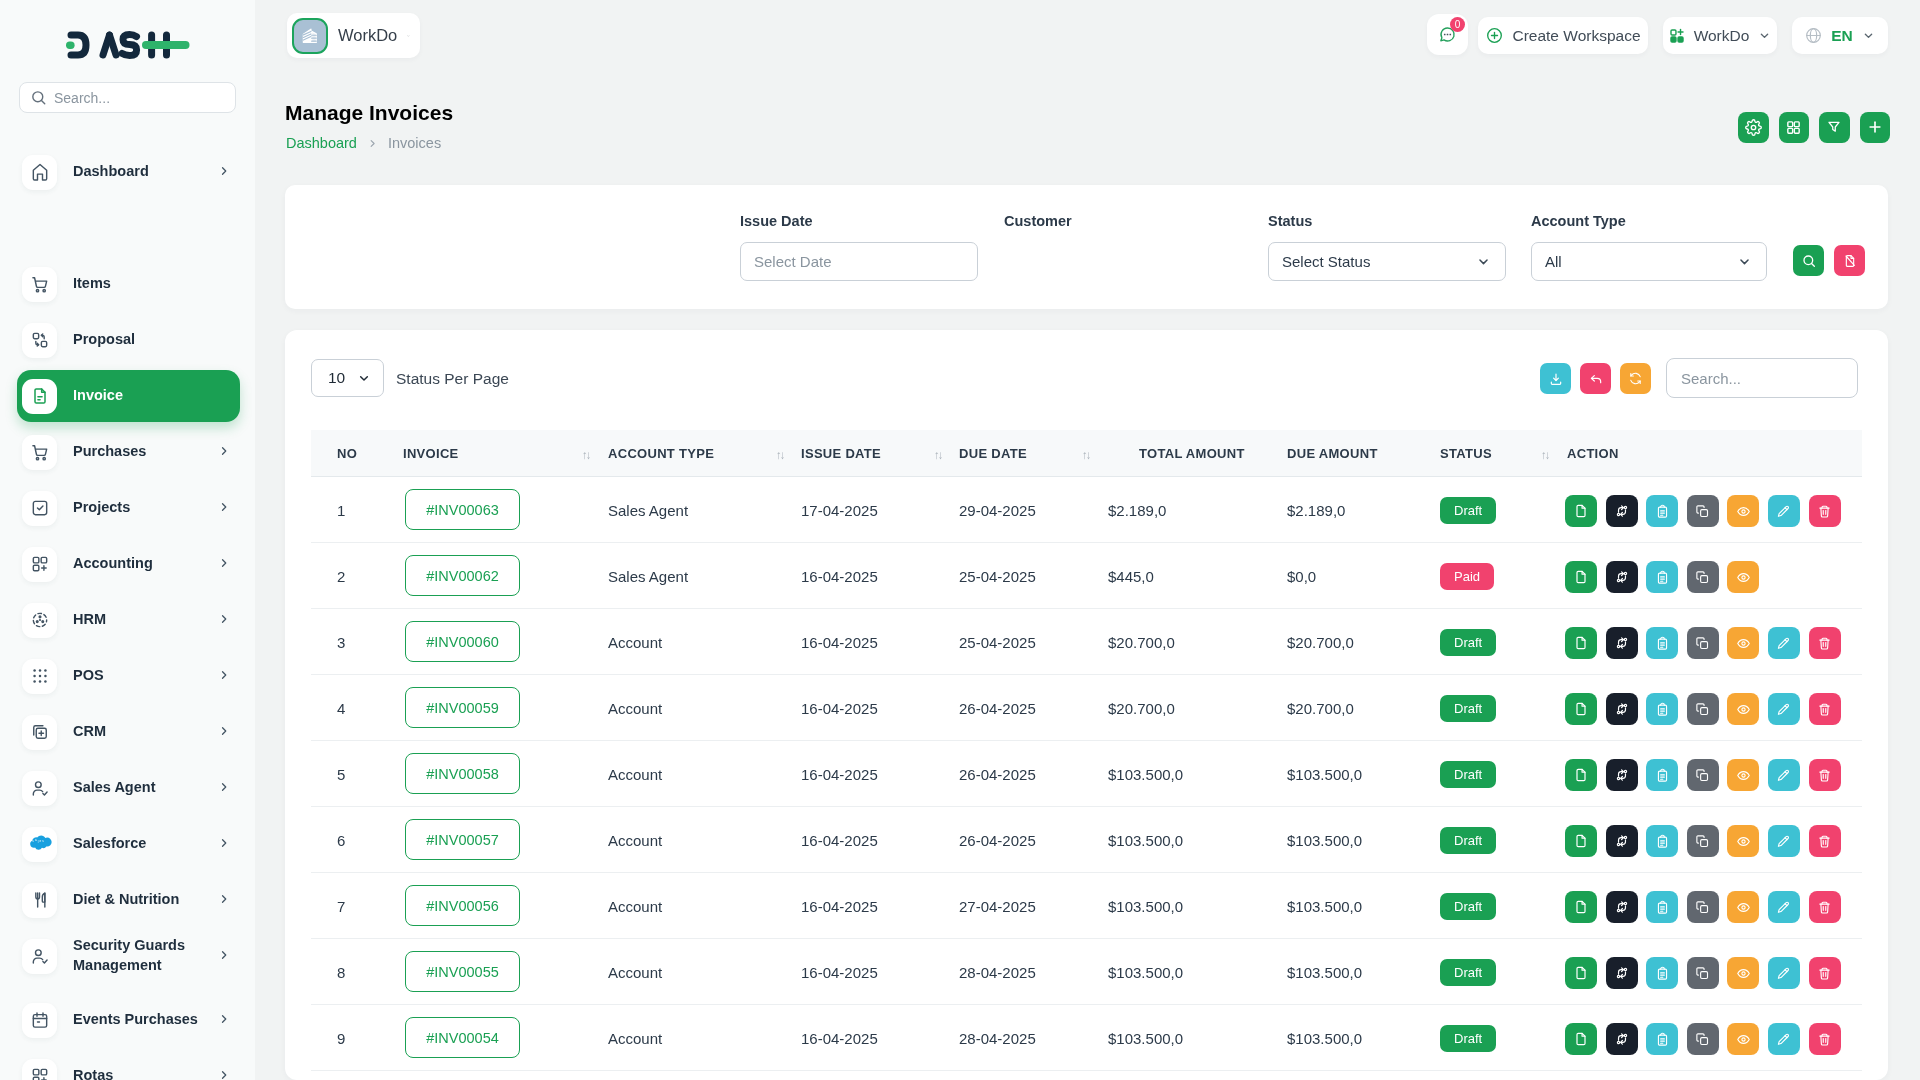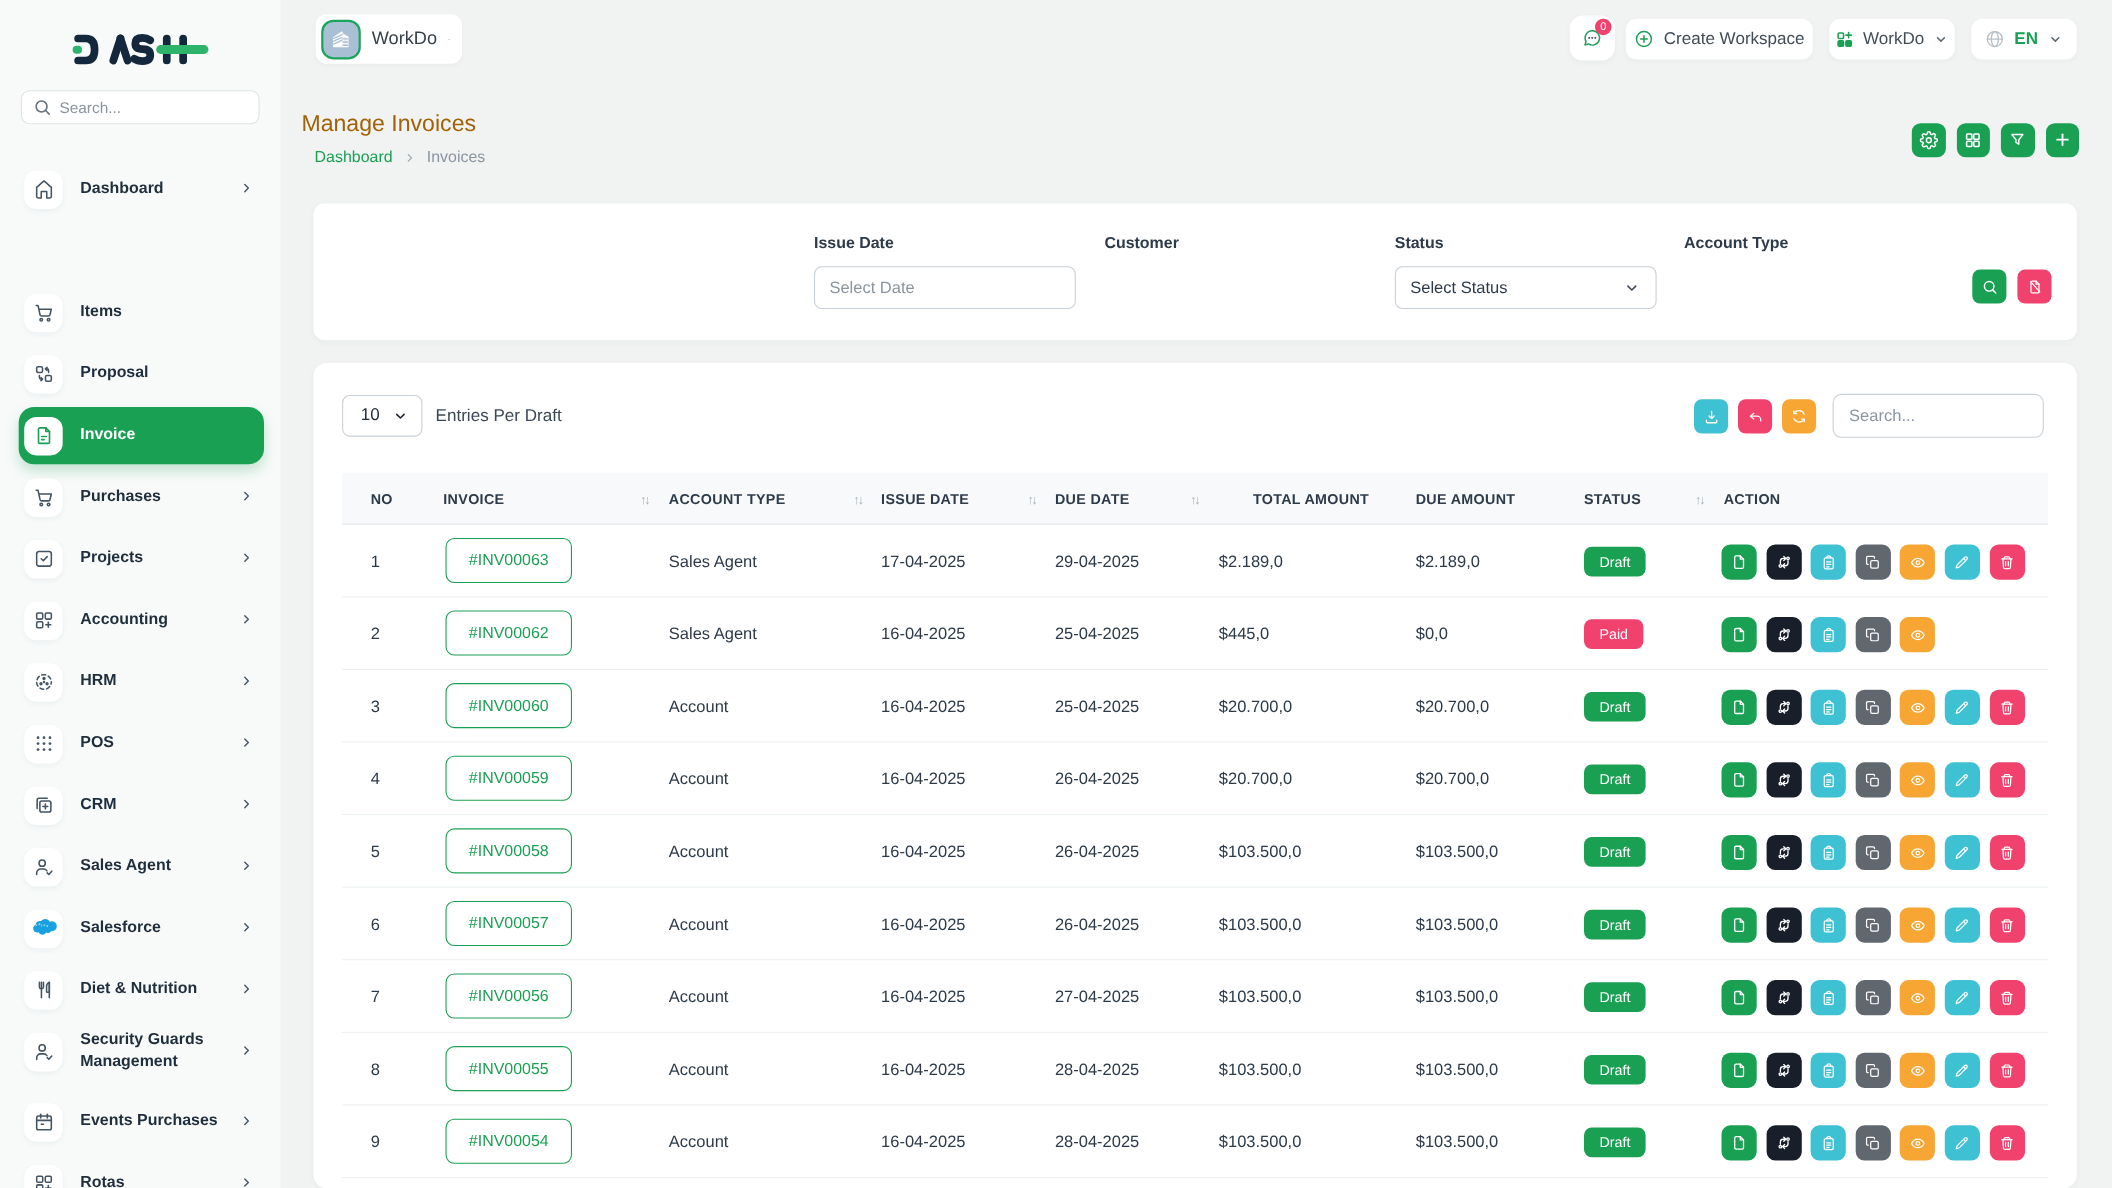--- a/index.html
+++ b/index.html
@@ -16,21 +16,21 @@
 .mitem.active .micon { box-shadow:none; }
 .mitem.active .mlabel { color:#fff; }
 
 .ws-pick { position:absolute; left:287px; top:13px; width:133px; height:45px; background:#fff; border-radius:10px; display:flex; align-items:center; padding:0 10px 0 5px; gap:10px; box-shadow:0 2px 5px rgba(40,60,70,.04); }
 .ws-icb { width:36px; height:36px; border-radius:11px; background:#a9c0d4; border:2px solid #1ba45c; display:flex; align-items:center; justify-content:center; }
 .ws-t { font-size:16.5px; font-weight:400; color:#353f4a; }
 .tr-chat { position:absolute; left:1427px; top:14px; width:41px; height:41px; background:#fff; border-radius:12px; display:flex; align-items:center; justify-content:center; box-shadow:0 2px 5px rgba(40,60,70,.04); }
 .badge { position:absolute; right:3px; top:3px; min-width:15px; height:15px; background:#f1426e; color:#fff; border-radius:8px; font-size:10px; display:flex; align-items:center; justify-content:center; padding:0 4px; }
 .tr-btn { position:absolute; top:17px; height:37px; background:#fff; border-radius:10px; display:flex; align-items:center; justify-content:center; gap:8px; font-size:15.5px; font-weight:400; color:#414c57; box-shadow:0 2px 5px rgba(40,60,70,.04); }
 
-.h1 { position:absolute; left:274px; top:101px; font-size:21px; font-weight:400; color:#a16207; }
+.h1 { position:absolute; left:285px; top:101px; font-size:21px; font-weight:700; color:#000000; }
 .crumbs { position:absolute; left:286px; top:135px; font-size:14.5px; display:flex; align-items:center; gap:9px; }
 .c-dash { color:#1aa053; }
 .c-cur { color:#8a959f; }
 .c-sep { display:flex; }
 .hbtn { position:absolute; top:112px; width:30.5px; height:30.5px; background:#1aa053; border-radius:8px; display:flex; align-items:center; justify-content:center; }
 
 .fcard { position:absolute; left:285px; top:185px; width:1603px; height:124px; background:#fff; border-radius:10px; box-shadow:0 2px 6px rgba(40,60,70,.04); }
 .flab { position:absolute; top:28px; font-size:14.5px; font-weight:700; color:#2c3a49; }
 .finput { position:absolute; top:57px; height:39px; border:1px solid #c9d0d7; border-radius:7px; display:flex; align-items:center; padding:0 13px; font-size:15px; color:#2c3a49; }
 .finput .ph { color:#8a959f; }
@@ -441,20 +441,26 @@
     </div>
   <div class="flab" style="left:719px;">Customer</div>
   <div class="flab" style="left:983px;">Status</div>
   <div class="finput sel" style="left:983px;width:238px;">
       <span>Select Status</span>
       <svg width="17" height="17" viewBox="0 0 24 24" fill="none" stroke="#3c4a57" stroke-width="2.1" stroke-linecap="round" stroke-linejoin="round">
         <path d="m7 10 5 5 5-5"></path>
       </svg>
     </div>
   <div class="flab" style="left:1246px;">Account Type</div>
+  <div class="finput sel" style="left:1246px;width:236px;">
+      <span>All</span>
+      <svg width="17" height="17" viewBox="0 0 24 24" fill="none" stroke="#3c4a57" stroke-width="2.1" stroke-linecap="round" stroke-linejoin="round">
+        <path d="m7 10 5 5 5-5"></path>
+      </svg>
+    </div>
   <button class="fbtn" style="left:1508px;background:#1aa053;">
       <svg width="16" height="16" viewBox="0 0 24 24" fill="none" stroke="#fff" stroke-width="2" stroke-linecap="round" stroke-linejoin="round">
         <circle cx="11" cy="11" r="6.5"></circle>
         <path d="m15.8 15.8 4.2 4.2"></path>
       </svg>
     </button>
   <button class="fbtn" style="left:1549px;background:#f1426e;">
       <svg width="16" height="16" viewBox="0 0 24 24" fill="none" stroke="#fff" stroke-width="1.7" stroke-linecap="round" stroke-linejoin="round">
         <path d="M13.5 4H8.2A1.7 1.7 0 0 0 6.5 5.7v12.6A1.7 1.7 0 0 0 8.2 20h7.6a1.7 1.7 0 0 0 1.7-1.7V8Z"></path>
         <path d="M13.5 4v4h4"></path>
@@ -463,21 +469,21 @@
     </button>
 </div>
 
 <div class="tcard">
   <div class="eps">
       <span>10</span>
       <svg width="16" height="16" viewBox="0 0 24 24" fill="none" stroke="#1f2a35" stroke-width="2.2" stroke-linecap="round" stroke-linejoin="round">
         <path d="m7 10 5 5 5-5"></path>
       </svg>
     </div>
-  <div class="eps-lab">Entries Per Draft</div>
+  <div class="eps-lab">Status Per Page</div>
   <button class="tbtn" style="left:1255px;background:#3ec1d3;">
       <svg width="16" height="16" viewBox="0 0 24 24" fill="none" stroke="#fff" stroke-width="1.8" stroke-linecap="round" stroke-linejoin="round">
         <path d="M12 4.5v9.5"></path>
         <path d="m8.4 10.7 3.6 3.6 3.6-3.6"></path>
         <path d="M5 16.5v2.2A1.3 1.3 0 0 0 6.3 20h11.4a1.3 1.3 0 0 0 1.3-1.3v-2.2"></path>
       </svg>
     </button>
   <button class="tbtn" style="left:1295px;background:#f1426e;">
       <svg width="16" height="16" viewBox="0 0 24 24" fill="none" stroke="#fff" stroke-width="1.8" stroke-linecap="round" stroke-linejoin="round">
         <path d="m9.5 7-4.5 4 4.5 4"></path>

